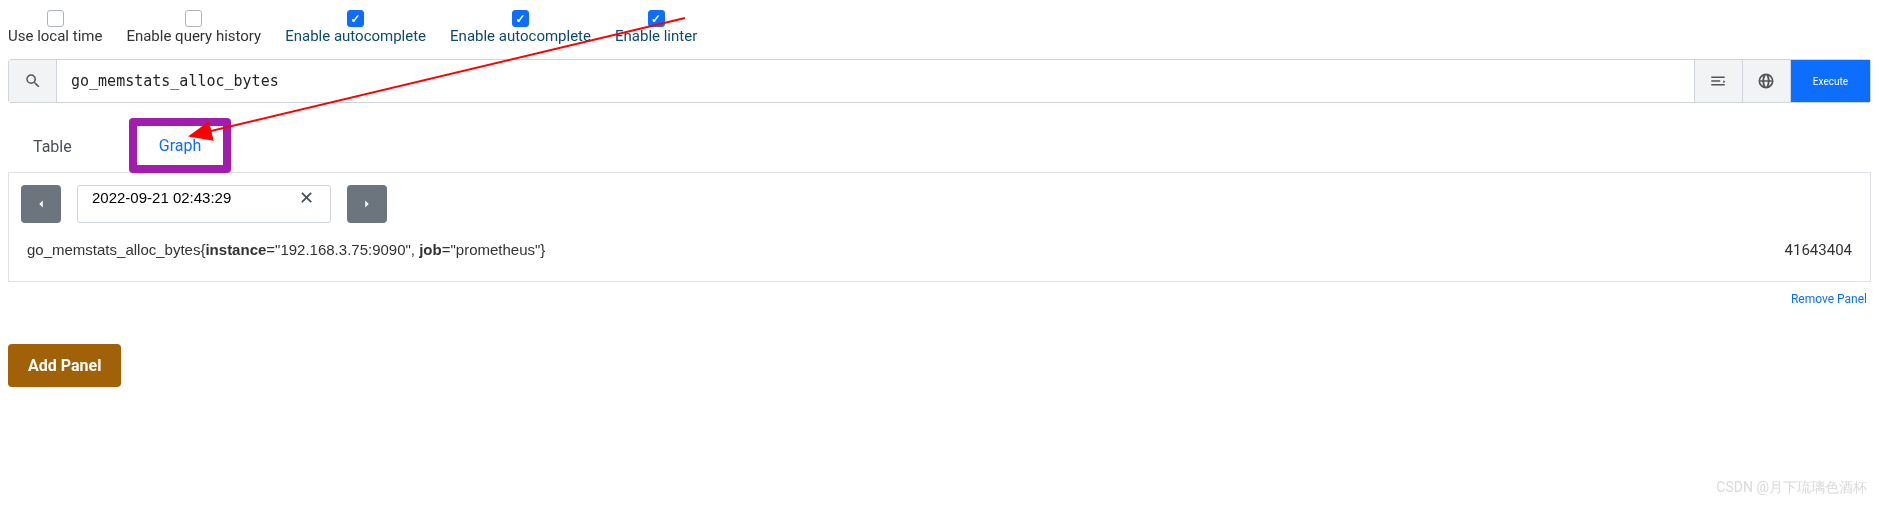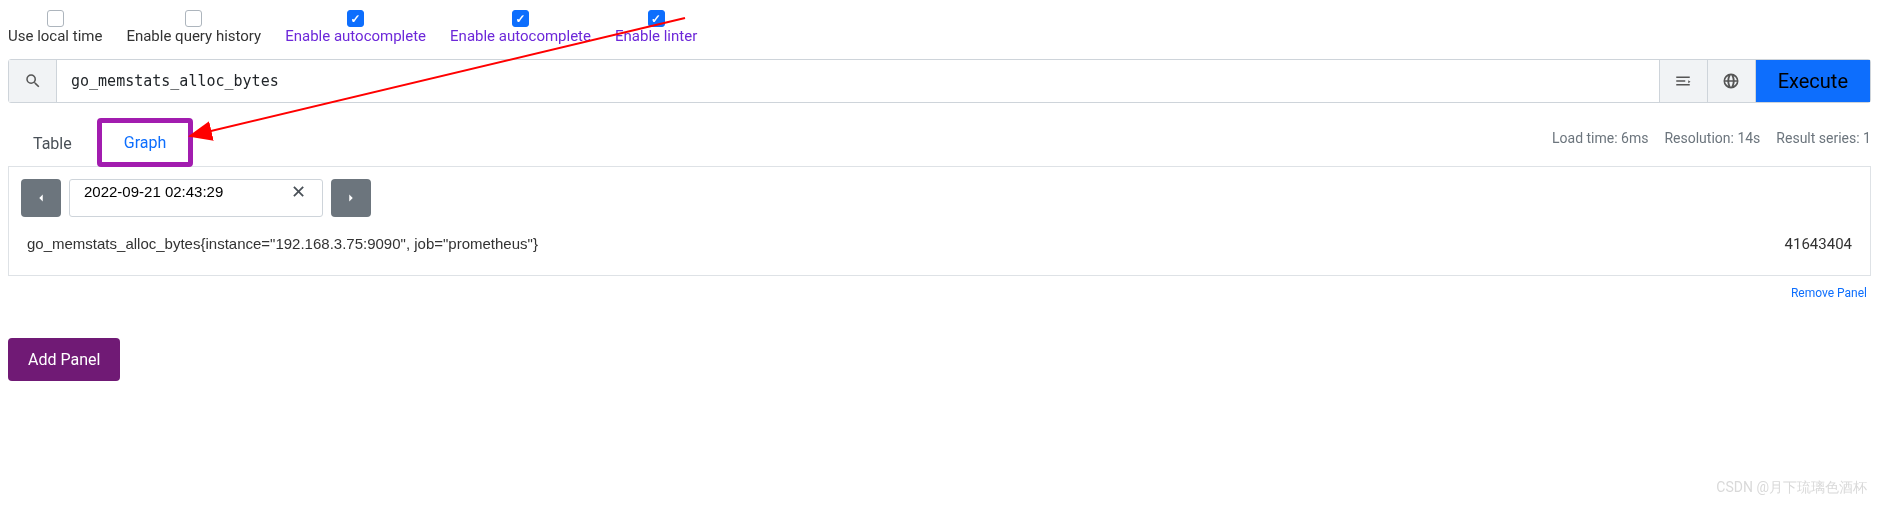--- a/index.html
+++ b/index.html
@@ -38,21 +38,21 @@
       background: #0d6efd;
       border-color: #0d6efd;
     }
     .checkbox.checked::after {
       content: "✓";
       color: #fff;
       font-size: 12px;
       font-weight: bold;
       line-height: 1;
     }
-    .cb-blue { color: #6d28d9; }
+    .cb-blue { color: #0c4a6e; }
     .query-row {
       display: flex;
       border: 1px solid #ced4da;
       border-radius: 3px;
       margin-bottom: 14px;
     }
     .search-icon-box {
       width: 48px;
       background: #f1f3f5;
       border-right: 1px solid #ced4da;
@@ -75,47 +75,48 @@
       background: #f1f3f5;
       border-left: 1px solid #ced4da;
       display: flex;
       align-items: center;
       justify-content: center;
       cursor: pointer;
     }
     .tool-btn svg { width: 18px; height: 18px; fill: #555; }
     .execute-btn {
       background: #0d6efd;
-      color: #000000;
+      color: #ffffff;
       padding: 0 22px;
       display: flex;
       align-items: center;
       justify-content: center;
-      font-size: 20px;
+      font-size: 10px;
       cursor: pointer;
       border-left: 1px solid #ced4da;
     }
     .tabs-row {
       display: flex;
       align-items: center;
       border-bottom: 1px solid #dee2e6;
       position: relative;
+      gap: 32px;
     }
     .tab {
       padding: 12px 24px;
       cursor: pointer;
       font-size: 16px;
       color: #495057;
       border: 1px solid transparent;
       border-bottom: none;
       position: relative;
       top: 1px;
     }
     .tab.boxed {
-      border: 5px solid #a21caf;
+      border: 8px solid #a21caf;
       color: #0d6efd;
       border-radius: 4px;
       padding: 10px 22px;
     }
     .stats {
       margin-left: auto;
       display: flex;
       gap: 16px;
       color: #6c757d;
       font-size: 14px;
@@ -140,21 +141,21 @@
       align-items: center;
       justify-content: center;
       cursor: pointer;
       border-radius: 4px;
     }
     .time-input-wrap {
       display: flex;
       align-items: center;
       border: 1px solid #ced4da;
       height: 38px;
-      margin: 0 8px;
+      margin: 0 16px;
       padding: 0 8px 14px 14px;
       border-radius: 3px;
       min-width: 230px;
     }
     .time-input {
       border: none;
       outline: none;
       font-size: 15px;
       flex: 1;
     }
@@ -164,37 +165,38 @@
       color: #495057;
       font-size: 18px;
     }
     .result-row {
       display: flex;
       justify-content: space-between;
       padding: 18px 6px 10px 6px;
       font-size: 15px;
     }
     .metric-expr { font-family: -apple-system, sans-serif; }
-    .metric-expr b { font-weight: 400; }
+    .metric-expr b { font-weight: 700; }
     .remove-link {
       text-align: right;
       padding: 10px 4px;
       color: #0d6efd;
       cursor: pointer;
       font-size: 12px;
     }
     .add-panel-btn {
-      background: #701a75;
+      background: #a16207;
       color: #fff;
       padding: 12px 20px;
       display: inline-block;
       margin-top: 28px;
       border-radius: 4px;
       font-size: 16px;
       cursor: pointer;
+      font-weight: bold;
     }
     .watermark {
       position: fixed;
       right: 12px;
       bottom: 8px;
       color: #d9d9d9;
       font-size: 14px;
       pointer-events: none;
       margin-top: 35px;
     }
@@ -249,25 +251,20 @@
     <svg viewBox="0 0 24 24">
         <path d="M12 2a10 10 0 100 20 10 10 0 000-20zm7.93 9h-3.03a15.6 15.6 0 00-1.38-5.59A8.03 8.03 0 0119.93 11zM12 4c.9 1.2 2.1 3.5 2.38 7H9.62C9.9 7.5 11.1 5.2 12 4zM4.07 13h3.03c.17 2.2.67 4.11 1.38 5.59A8.03 8.03 0 014.07 13zm3.03-2H4.07a8.03 8.03 0 014.41-5.59A15.6 15.6 0 007.1 11zM12 20c-.9-1.2-2.1-3.5-2.38-7h4.76C14.1 16.5 12.9 18.8 12 20zm3.52-1.41c.71-1.48 1.21-3.39 1.38-5.59h3.03a8.03 8.03 0 01-4.41 5.59z"></path>
       </svg>
   </div>
   <div class="execute-btn">Execute</div>
 </div>
 
 <div class="tabs-row">
   <div class="tab">Table</div>
   <div class="tab boxed">Graph</div>
-  <div class="stats">
-    <span>Load time: 6ms</span>
-    <span>Resolution: 14s</span>
-    <span>Result series: 1</span>
-  </div>
 </div>
 
 <div class="panel-body">
   <div class="time-nav">
     <div class="nav-btn">
       <svg width="14" height="14" viewBox="0 0 24 24" fill="#fff">
           <path d="M15 18l-6-6 6-6v12z"></path>
         </svg>
     </div>
     <div class="time-input-wrap">

